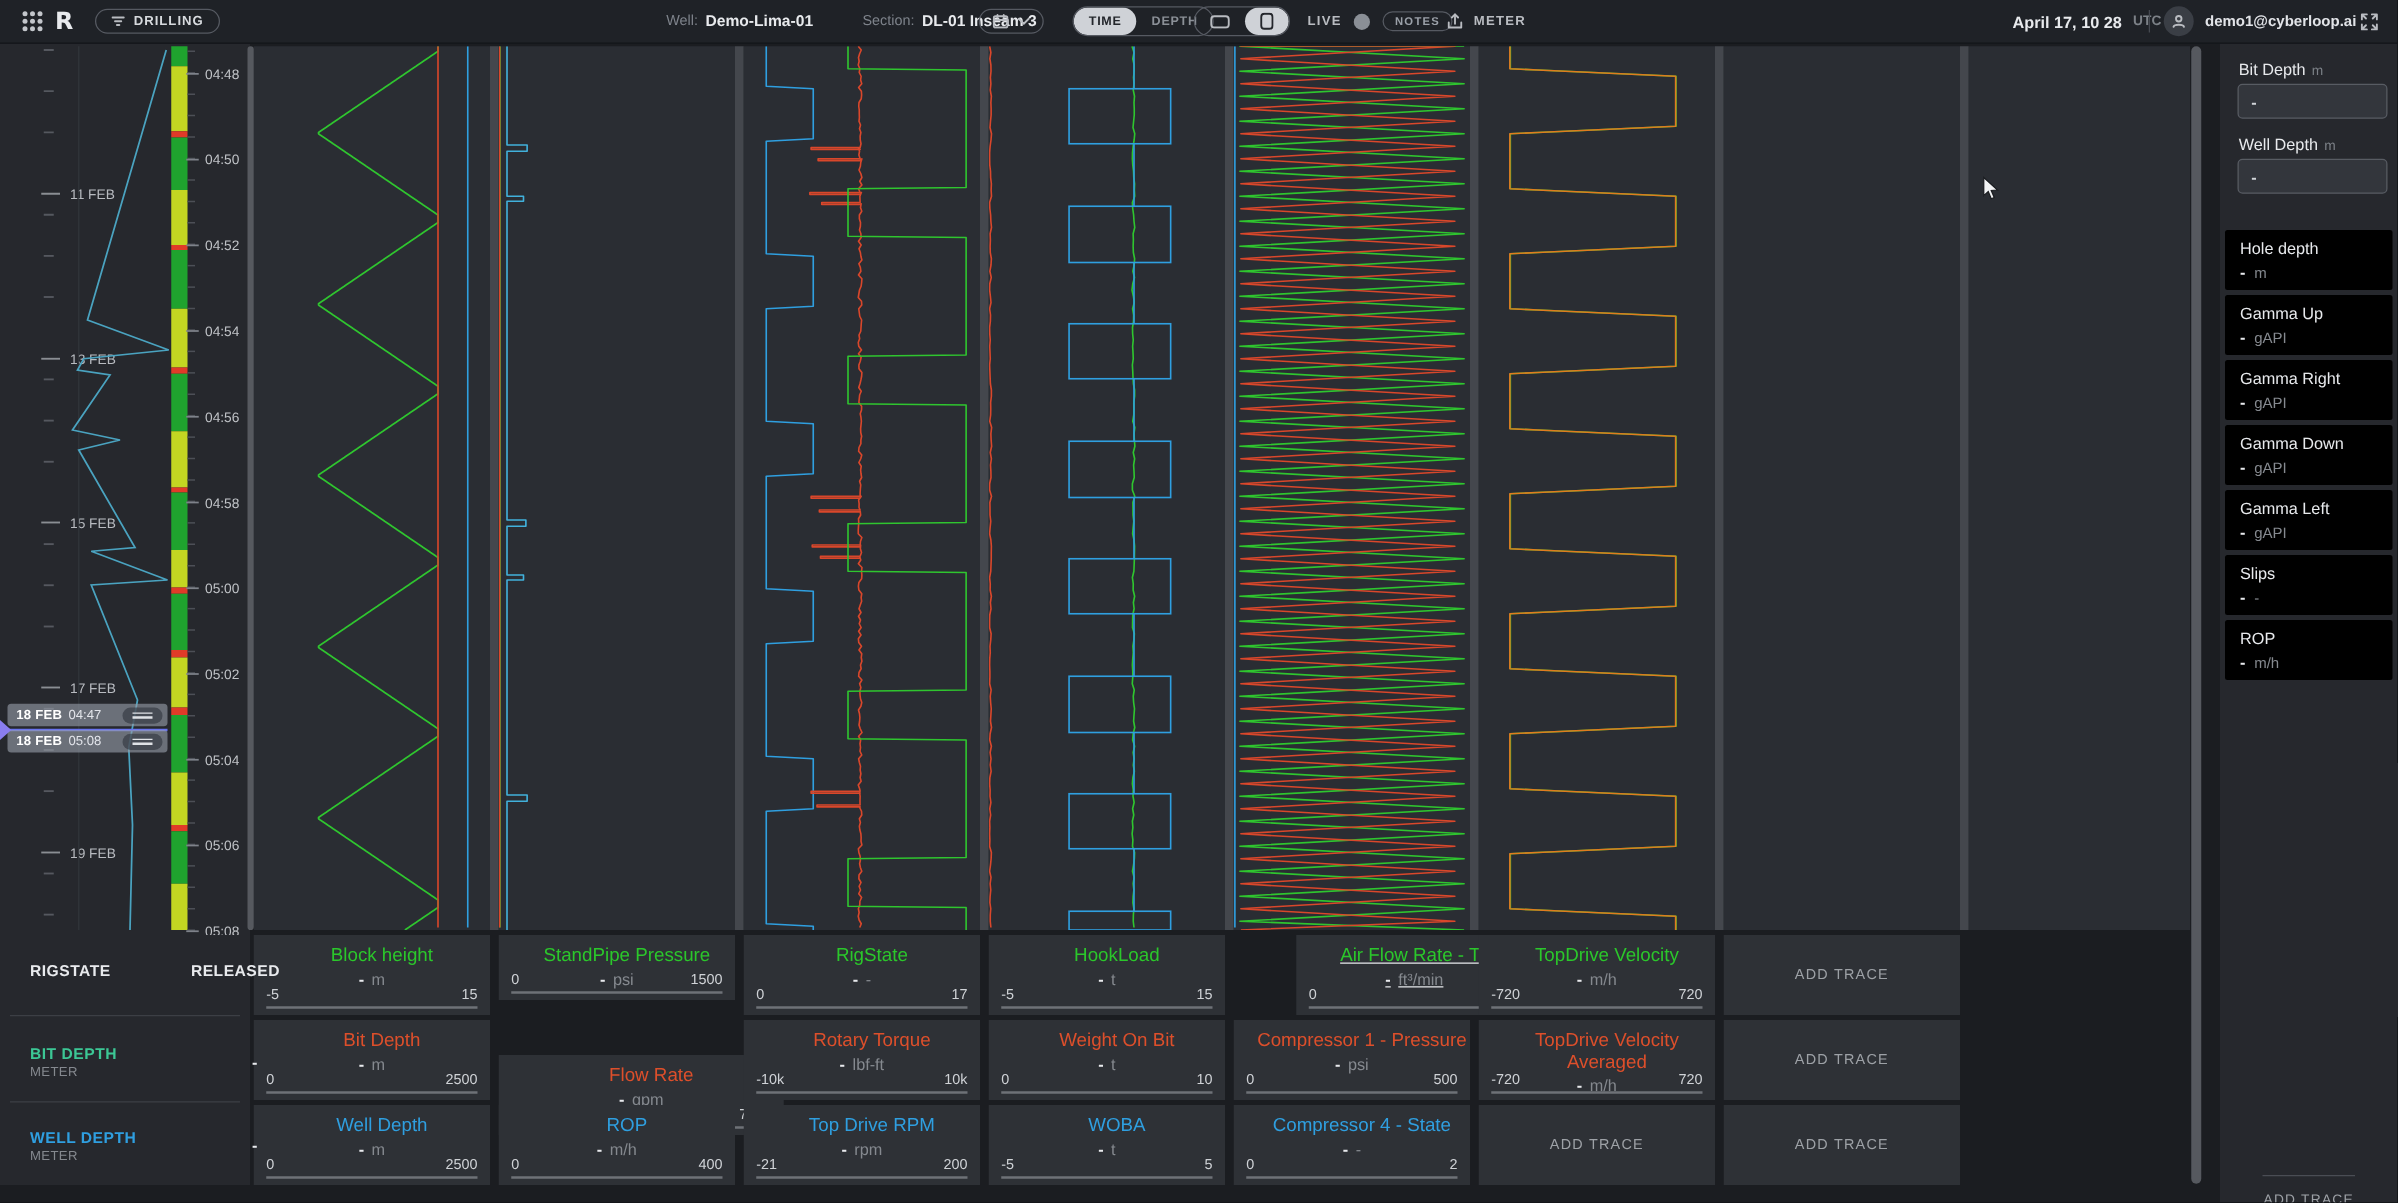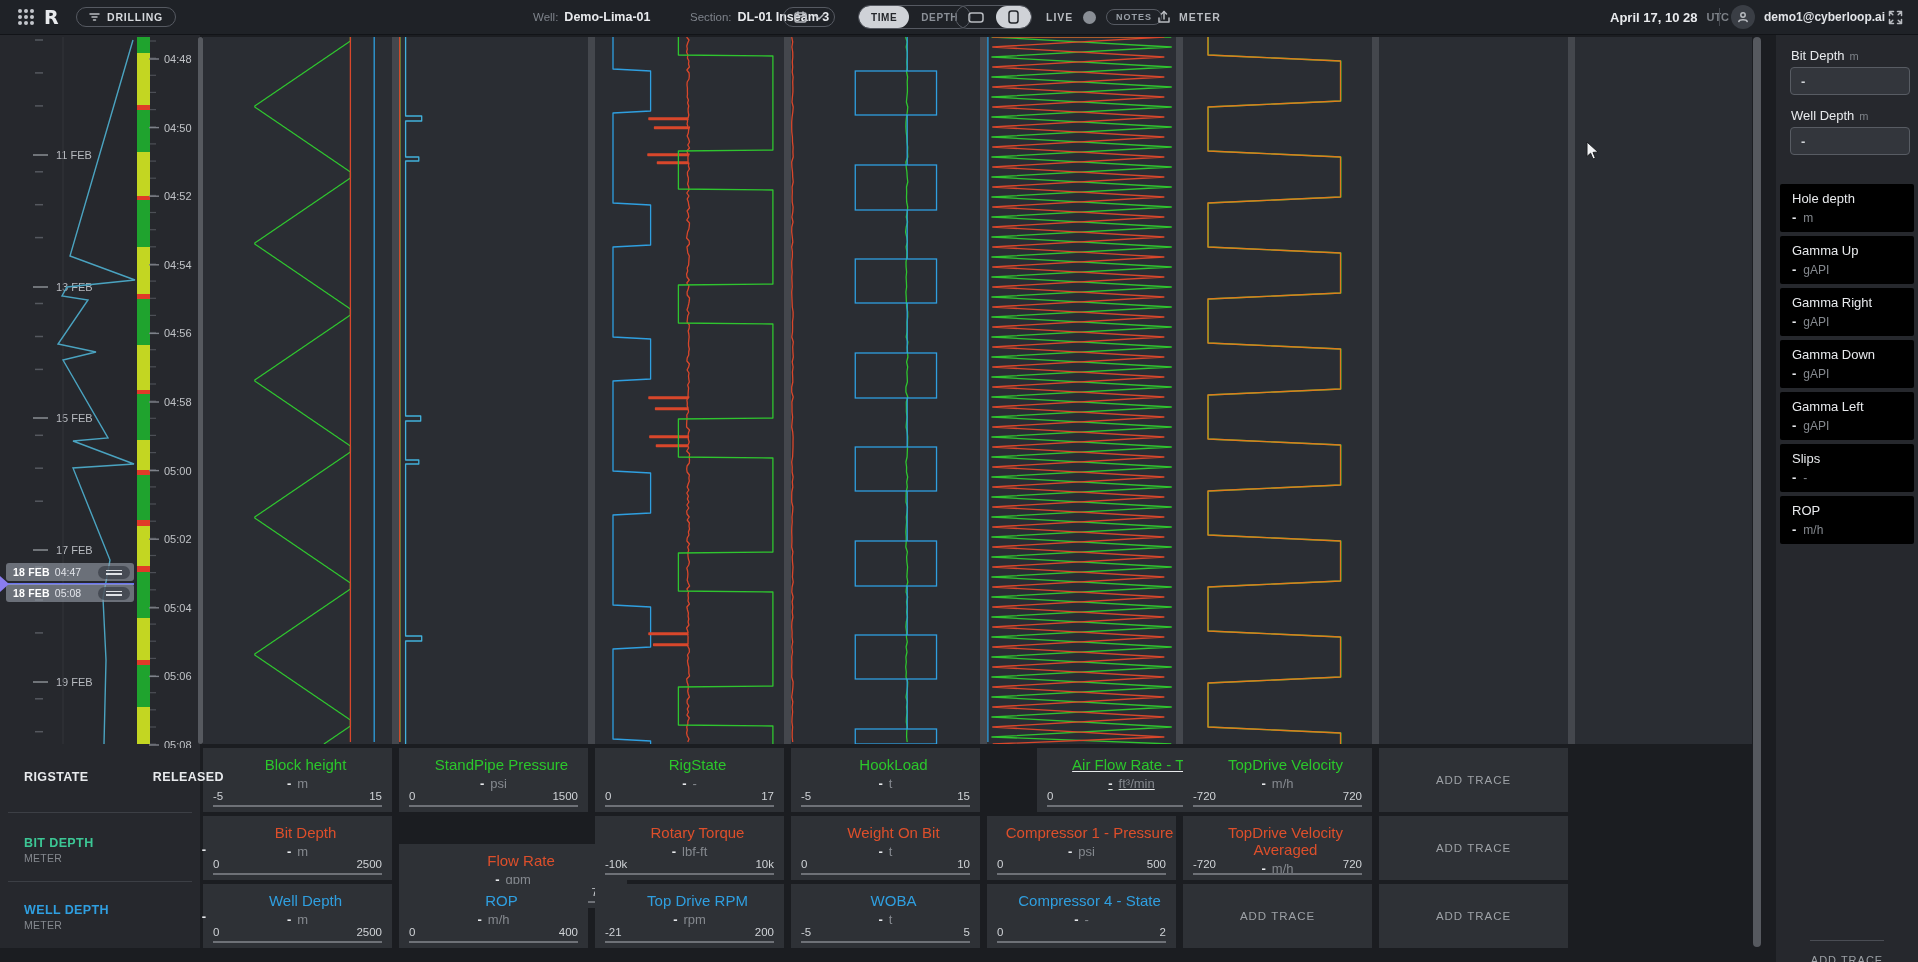--- a/index.html
+++ b/index.html
@@ -391,21 +391,21 @@
         <div class="lg-rule"></div>
       </div>
       <div class="track-col" style="left: 399px; width: 189px;">
         <svg width="189" height="707" viewBox="0 0 189 707">
           <polyline points="1.0,0.0 1.0,5.0 1.0,10.0 1.0,15.0 1.0,20.0 1.0,25.0 1.0,30.0 1.0,35.0 1.0,40.0 1.0,45.0 1.0,50.0 1.0,55.0 1.0,60.0 1.0,65.0 1.0,70.0 1.0,75.0 1.0,80.0 1.0,85.0 1.0,90.0 1.0,95.0 1.0,100.0 1.0,105.0 1.0,110.0 1.0,115.0 1.0,120.0 1.0,125.0 1.0,130.0 1.0,135.0 1.0,140.0 1.0,145.0 1.0,150.0 1.0,155.0 1.0,160.0 1.0,165.0 1.0,170.0 1.0,175.0 1.0,180.0 1.0,185.0 1.0,190.0 1.0,195.0 1.0,200.0 1.0,205.0 1.0,210.0 1.0,215.0 1.0,220.0 1.0,225.0 1.0,230.0 1.0,235.0 1.0,240.0 1.0,245.0 1.0,250.0 1.0,255.0 1.0,260.0 1.0,265.0 1.0,270.0 1.0,275.0 1.0,280.0 1.0,285.0 1.0,290.0 1.0,295.0 1.0,300.0 1.0,305.0 1.0,310.0 1.0,315.0 1.0,320.0 1.0,325.0 1.0,330.0 1.0,335.0 1.0,340.0 1.0,345.0 1.0,350.0 1.0,355.0 1.0,360.0 1.0,365.0 1.0,370.0 1.0,375.0 1.0,380.0 1.0,385.0 1.0,390.0 1.0,395.0 1.0,400.0 1.0,405.0 1.0,410.0 1.0,415.0 1.0,420.0 1.0,425.0 1.0,430.0 1.0,435.0 1.0,440.0 1.0,445.0 1.0,450.0 1.0,455.0 1.0,460.0 1.0,465.0 1.0,470.0 1.0,475.0 1.0,480.0 1.0,485.0 1.0,490.0 1.0,495.0 1.0,500.0 1.0,505.0 1.0,510.0 1.0,515.0 1.0,520.0 1.0,525.0 1.0,530.0 1.0,535.0 1.0,540.0 1.0,545.0 1.0,550.0 1.0,555.0 1.0,560.0 1.0,565.0 1.0,570.0 1.0,575.0 1.0,580.0 1.0,585.0 1.0,590.0 1.0,595.0 1.0,600.0 1.0,605.0 1.0,610.0 1.0,615.0 1.0,620.0 1.0,625.0 1.0,630.0 1.0,635.0 1.0,640.0 1.0,645.0 1.0,650.0 1.0,655.0 1.0,660.0 1.0,665.0 1.0,670.0 1.0,675.0 1.0,680.0 1.0,685.0 1.0,690.0 1.0,695.0 1.0,700.0 1.0,705.0" fill="none" stroke="#2fc52f" stroke-width="1.3" stroke-linejoin="round"></polyline>
           <polyline points="0.7,0.0 0.7,5.0 0.7,10.0 0.7,15.0 0.7,20.0 0.7,25.0 0.7,30.0 0.7,35.0 0.7,40.0 0.7,45.0 0.7,50.0 0.7,55.0 0.7,60.0 0.7,65.0 0.7,70.0 0.7,75.0 0.7,80.0 0.7,85.0 0.7,90.0 0.7,95.0 0.7,100.0 0.7,105.0 0.7,110.0 0.7,115.0 0.7,120.0 0.7,125.0 0.7,130.0 0.7,135.0 0.7,140.0 0.7,145.0 0.7,150.0 0.7,155.0 0.7,160.0 0.7,165.0 0.7,170.0 0.7,175.0 0.7,180.0 0.7,185.0 0.7,190.0 0.7,195.0 0.7,200.0 0.7,205.0 0.7,210.0 0.7,215.0 0.7,220.0 0.7,225.0 0.7,230.0 0.7,235.0 0.7,240.0 0.7,245.0 0.7,250.0 0.7,255.0 0.7,260.0 0.7,265.0 0.7,270.0 0.7,275.0 0.7,280.0 0.7,285.0 0.7,290.0 0.7,295.0 0.7,300.0 0.7,305.0 0.7,310.0 0.7,315.0 0.7,320.0 0.7,325.0 0.7,330.0 0.7,335.0 0.7,340.0 0.7,345.0 0.7,350.0 0.7,355.0 0.7,360.0 0.7,365.0 0.7,370.0 0.7,375.0 0.7,380.0 0.7,385.0 0.7,390.0 0.7,395.0 0.7,400.0 0.7,405.0 0.7,410.0 0.7,415.0 0.7,420.0 0.7,425.0 0.7,430.0 0.7,435.0 0.7,440.0 0.7,445.0 0.7,450.0 0.7,455.0 0.7,460.0 0.7,465.0 0.7,470.0 0.7,475.0 0.7,480.0 0.7,485.0 0.7,490.0 0.7,495.0 0.7,500.0 0.7,505.0 0.7,510.0 0.7,515.0 0.7,520.0 0.7,525.0 0.7,530.0 0.7,535.0 0.7,540.0 0.7,545.0 0.7,550.0 0.7,555.0 0.7,560.0 0.7,565.0 0.7,570.0 0.7,575.0 0.7,580.0 0.7,585.0 0.7,590.0 0.7,595.0 0.7,600.0 0.7,605.0 0.7,610.0 0.7,615.0 0.7,620.0 0.7,625.0 0.7,630.0 0.7,635.0 0.7,640.0 0.7,645.0 0.7,650.0 0.7,655.0 0.7,660.0 0.7,665.0 0.7,670.0 0.7,675.0 0.7,680.0 0.7,685.0 0.7,690.0 0.7,695.0 0.7,700.0 0.7,705.0" fill="none" stroke="#d9472b" stroke-width="1.3" stroke-linejoin="round"></polyline>
           <polyline points="6.6,0.0 6.6,79.0 22.7,79.0 22.7,84.0 6.6,84.0 6.6,120.0 19.8,120.0 19.8,124.0 6.6,124.0 6.6,379.0 21.7,379.0 21.7,384.0 6.6,384.0 6.6,423.0 19.8,423.0 19.8,427.0 6.6,427.0 6.6,599.0 22.7,599.0 22.7,604.0 6.6,604.0 6.6,707.0" fill="none" stroke="#41b1dc" stroke-width="1.3" stroke-linejoin="round"></polyline>
         </svg>
       </div>
       <div class="track-gap" style="left: 588px;"></div>
-      <div class="legend-cell" style="left: 399px; top: 748px; width: 189px; height: 64px;">
+      <div class="legend-cell" style="left: 399px; top: 748px; width: 189px; height: 52px;">
         <div class="lg-title" style="color: rgb(43, 199, 43);">StandPipe Pressure</div>
         <div class="lg-val"><b>-</b><span>psi</span></div>
         <div class="lg-minmax">
           <span>0</span>
           <span>1500</span>
         </div>
         <div class="lg-rule"></div>
       </div>
       <div class="legend-cell" style="left: 399px; top: 844px; width: 228px; height: 64px;">
         <div class="lg-title" style="color: rgb(221, 79, 43);">Flow Rate</div>

